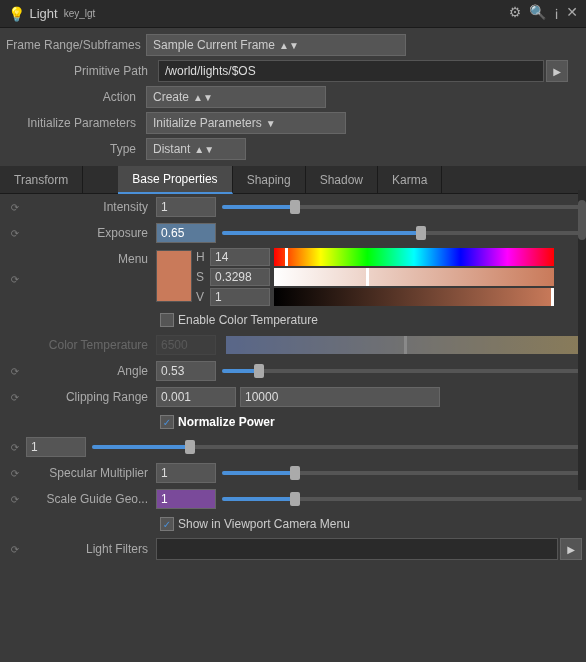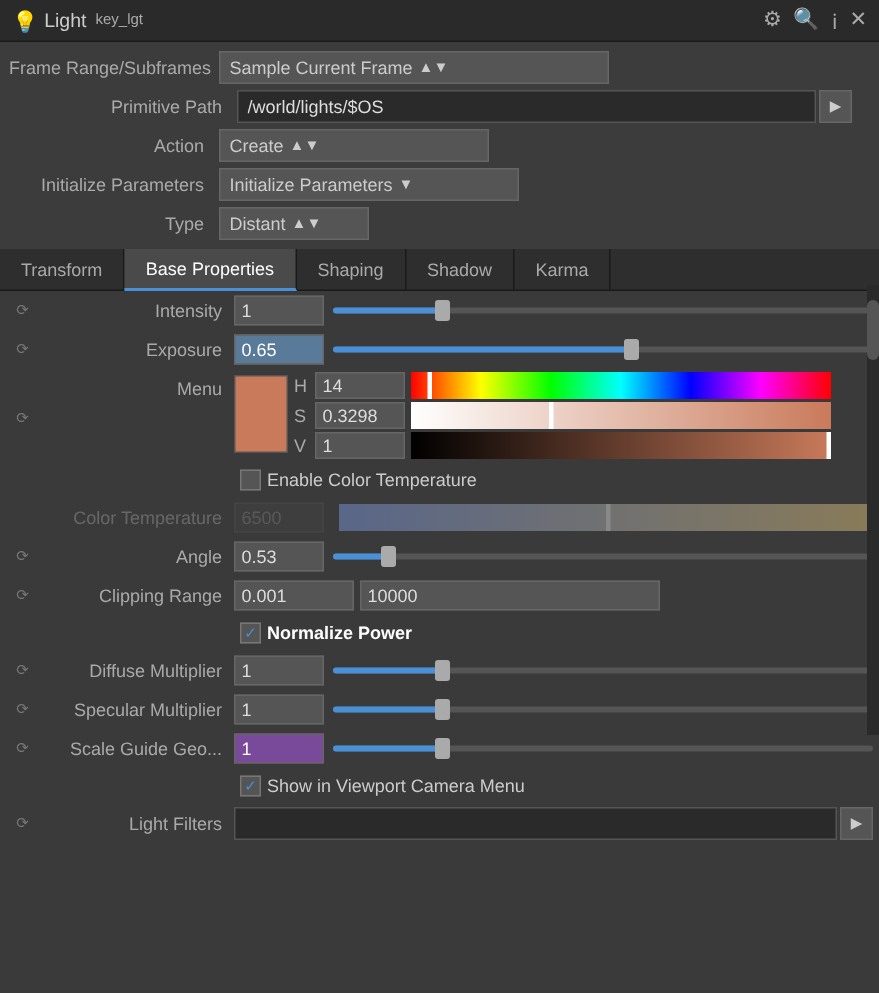--- a/index.html
+++ b/index.html
@@ -110,20 +110,21 @@
       cursor: pointer;
       border-right: 1px solid #1a1a1a;
       font-size: 12px;
       color: #aaaaaa;
       height: 28px;
     }
     .tab.active {
       background: #4a4a4a;
       color: #ffffff;
       border-bottom: 2px solid #4a90d9;
+      margin-left: 35px;
     }
 
     
     .properties-area {
       background: #3a3a3a;
       padding: 0;
     }
 
     
     .prop-row {
@@ -532,21 +533,20 @@
       </div>
     </div>
 
     <div class="checkbox-row" style="padding-left: 160px;">
       <div class="check-box" style="color:#4a90d9;">✓</div>
       <span style="margin-left:4px; font-size:12px; color:#ffffff; font-weight:bold;">Normalize Power</span>
     </div>
 
     <div class="prop-row">
       <div class="prop-icon" style="color:#777;">⟳</div>
-      <div class="prop-label">Diffuse Multiplier</div>
       <input class="prop-value-input" value="1" style="">
       <div class="slider-container">
         <div class="slider-track">
           <div class="slider-fill" style="width:20%;"></div>
           <div class="slider-thumb" style="left:19%;"></div>
         </div>
       </div>
     </div>
 
     <div class="prop-row">

